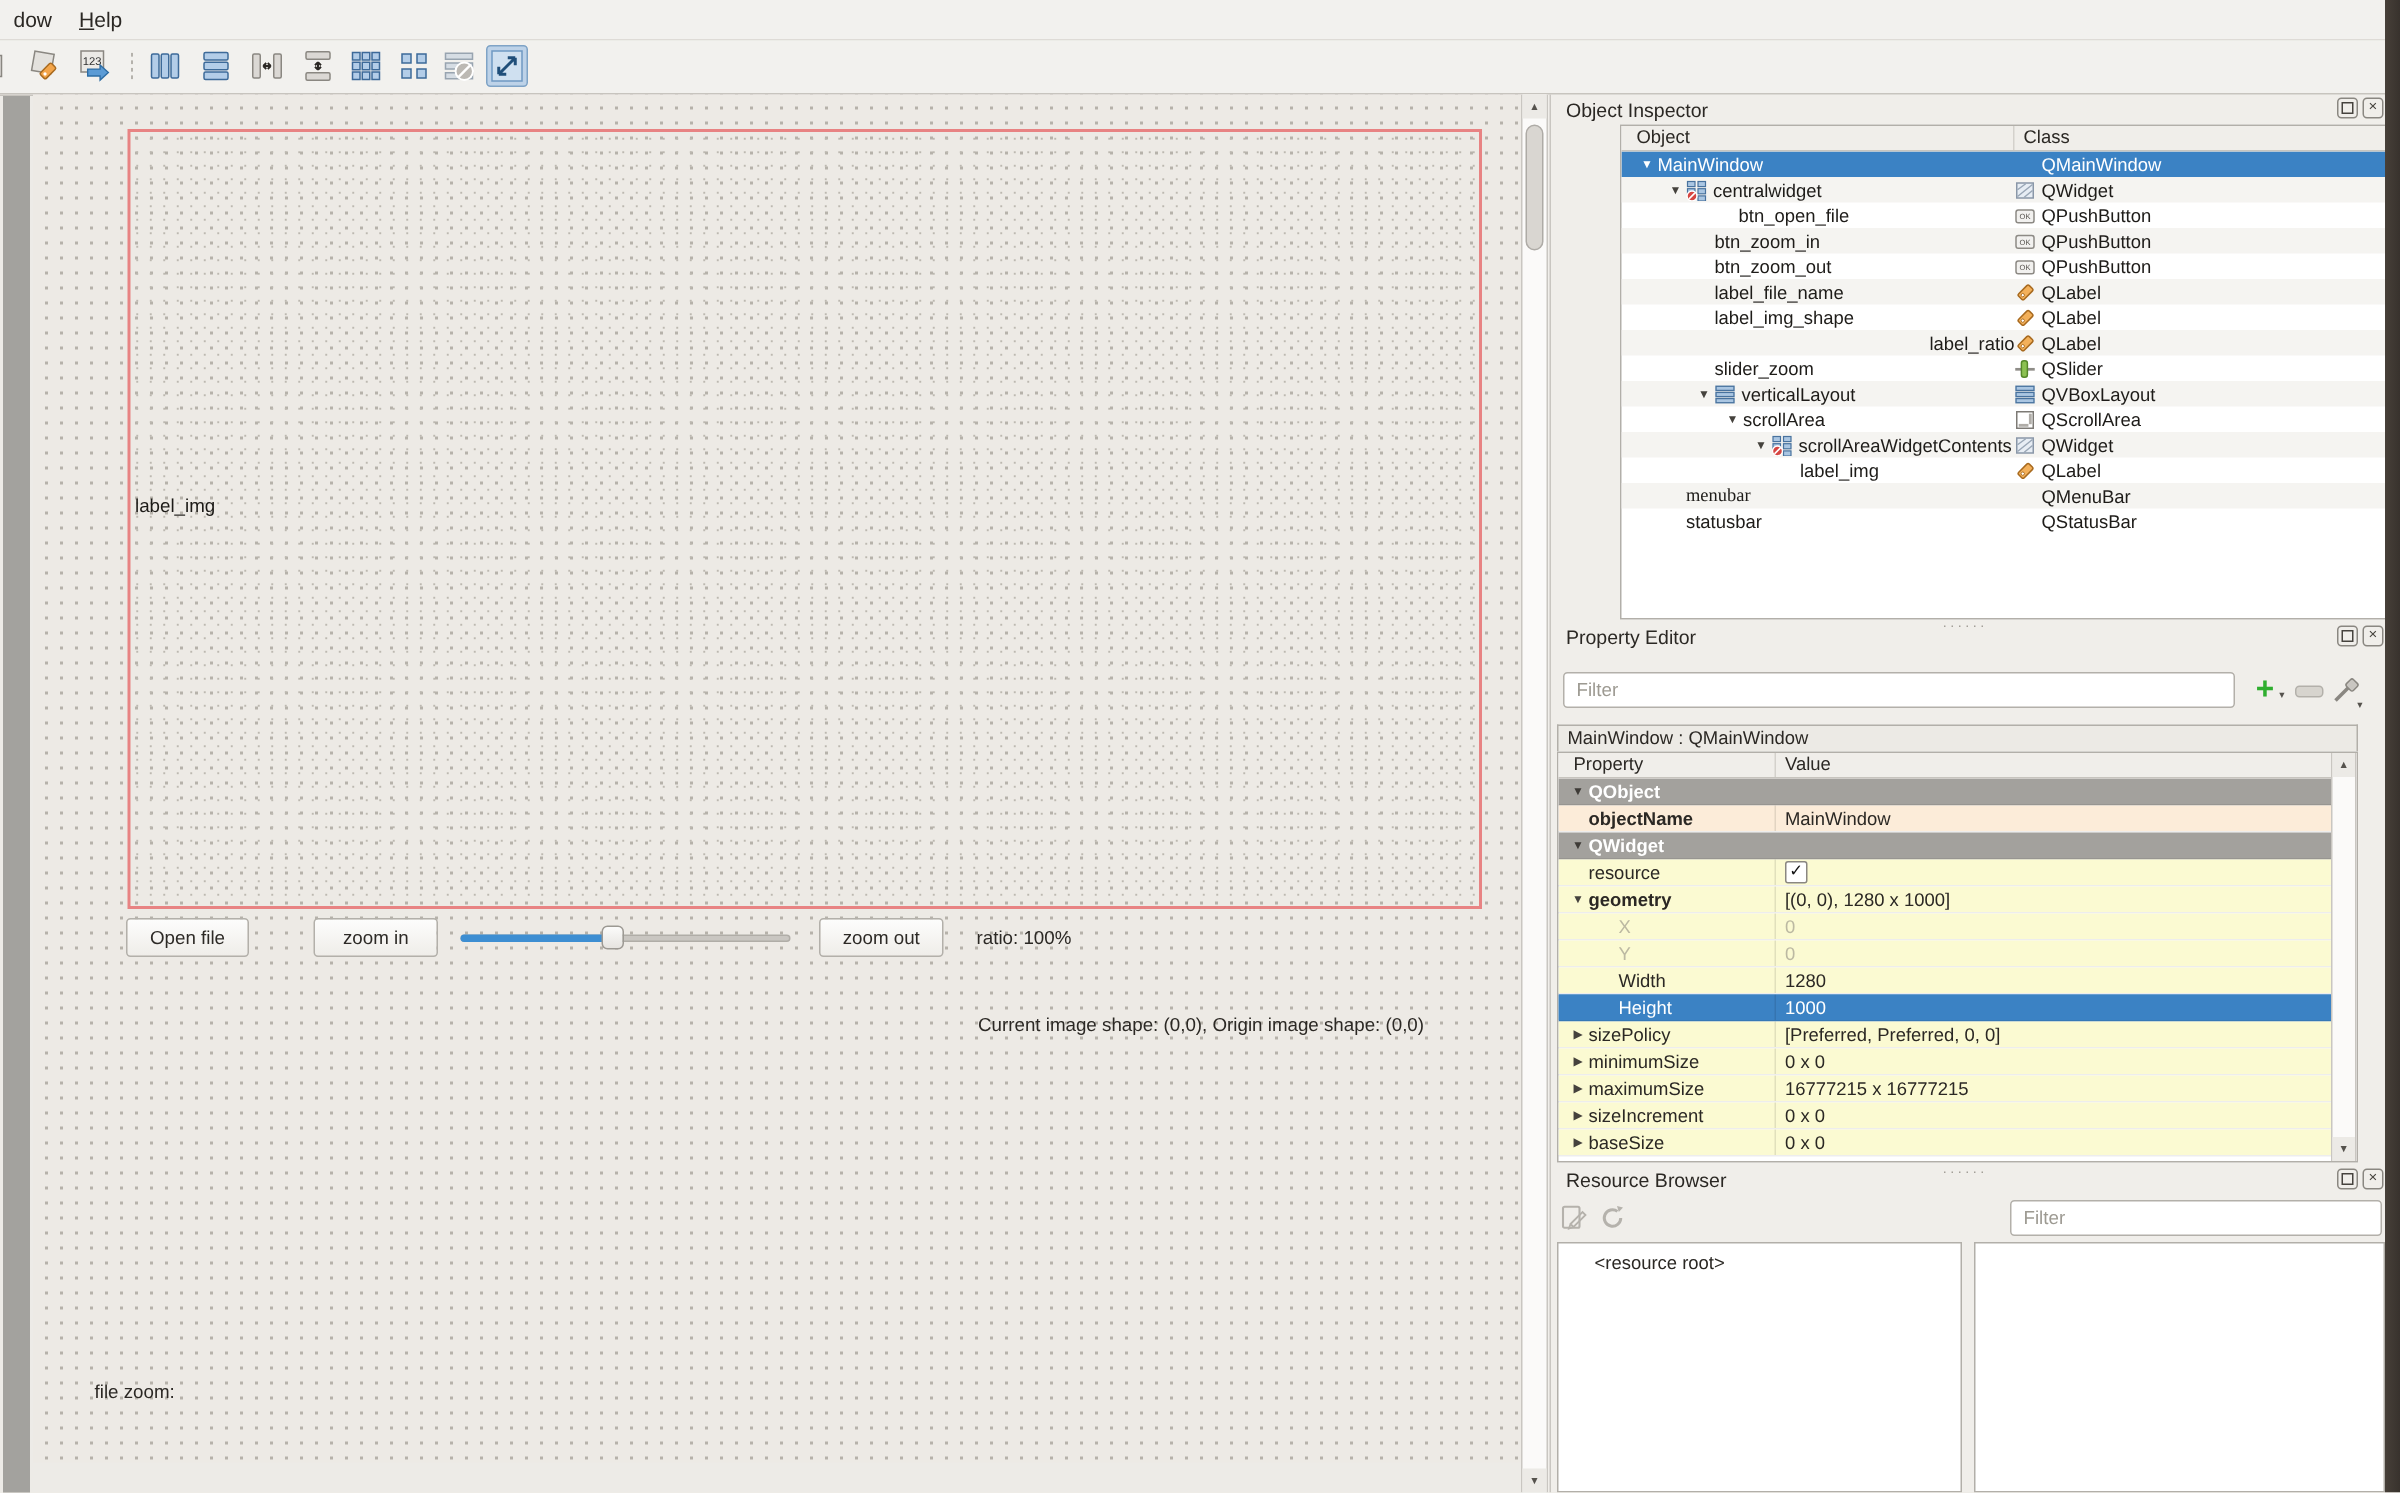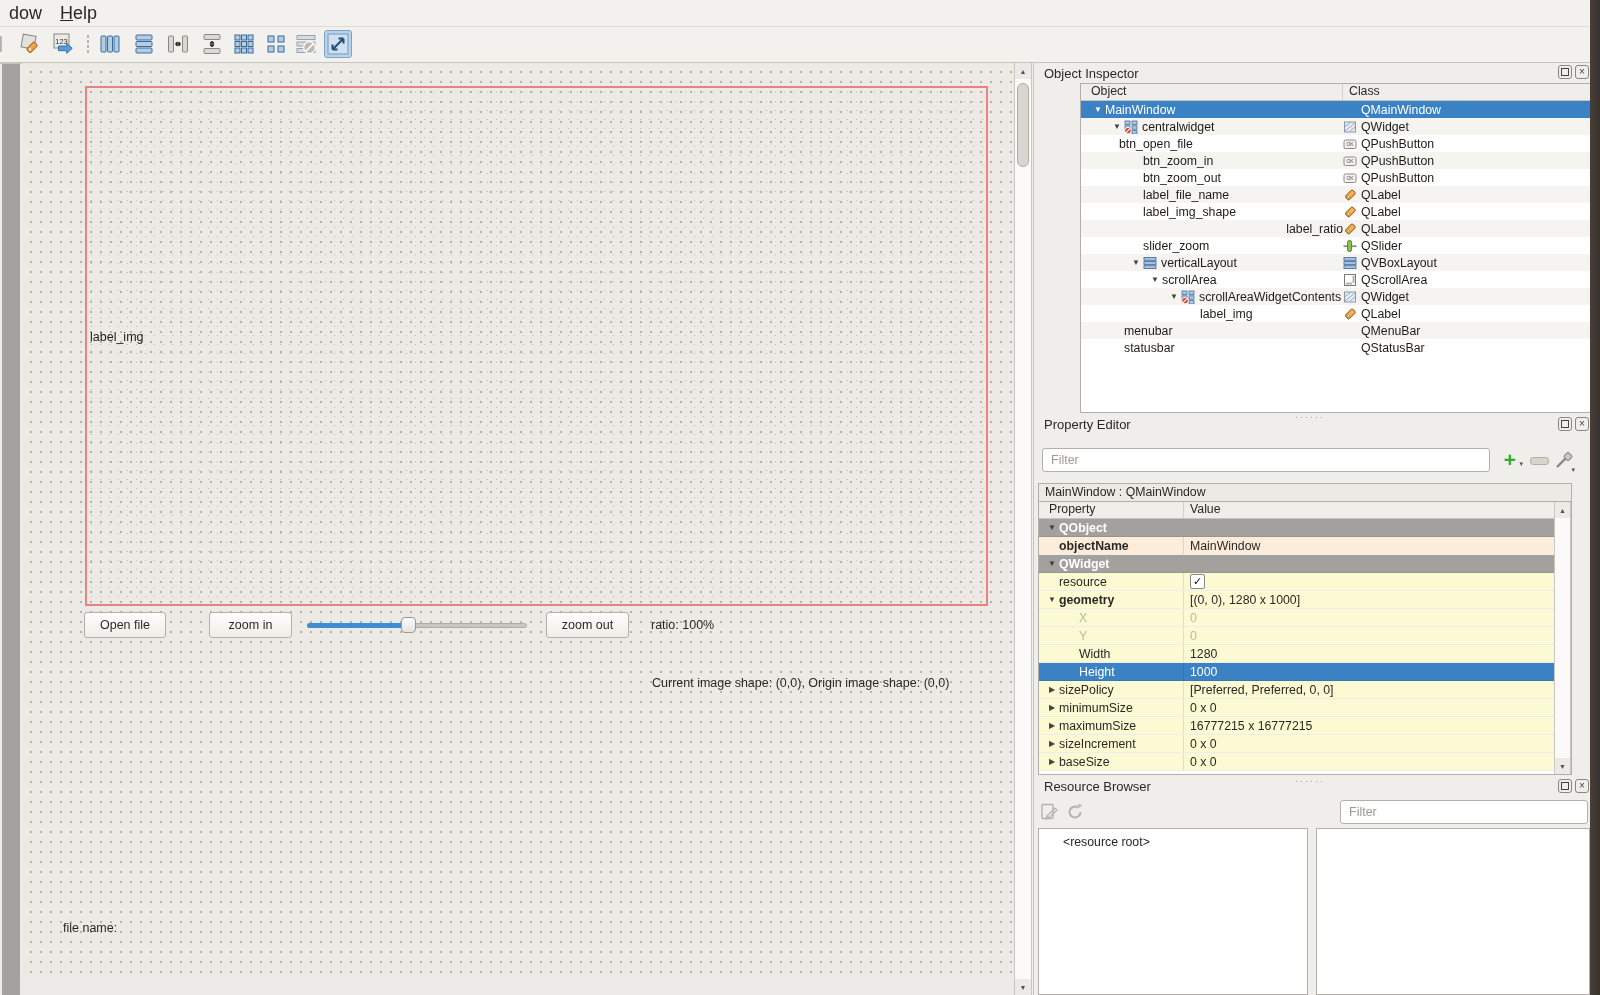--- a/index.html
+++ b/index.html
@@ -2,21 +2,21 @@
 <html><head>
 <meta charset="utf-8">
 <style>
   html,body{margin:0;padding:0}
   body{width:1600px;height:995px;position:relative;overflow:hidden;
        background:#f0eeea;font-family:"Liberation Sans","DejaVu Sans",sans-serif;
        color:#2b2824;-webkit-font-smoothing:antialiased}
   .abs{position:absolute}
   
   #menubar{left:0;top:0;width:1590px;height:26px;background:#f2f1ee;border-bottom:1px solid #dedbd6}
-  .menu-item{display:inline-block;font-size:18px;line-height:26px;padding:0 9px;color:#2b2824}
+  .menu-item{display:inline-block;font-size:14px;line-height:26px;padding:0 9px;color:#2b2824}
   #mi-help::first-letter{text-decoration:underline}
   #toolbar{left:0;top:27px;width:1590px;height:35px;background:#f2f1ee;border-bottom:1px solid #c7c4be}
   .tb-btn{position:absolute;top:3px;width:28px;height:28px;border-radius:3px;
           display:flex;align-items:center;justify-content:center;overflow:hidden}
   .tb-btn.active{background:#bdd2e8;border:1px solid #7fa3c6;box-sizing:border-box}
   .tb-sep{position:absolute;top:7px;width:4px;height:20px;
           background-image:radial-gradient(#b5b2ac 1px,transparent 1px);background-size:4px 5px}
   
   #mdi{left:0;top:63px;width:1014px;height:932px;background:#edebe7;border-top:1px solid #c7c4be}
   #mdi-strip{left:2px;top:63px;width:18px;height:932px;background:#a3a29e}
@@ -221,21 +221,21 @@
 <div id="btn-open" class="abs qbtn">Open file</div>
 <div id="btn-zin" class="abs qbtn">zoom in</div>
 <div id="slider" class="abs">
   <div class="track"></div>
   <div class="fill" id="slider-fill" style="width: 101px;"></div>
   <div class="handle" id="slider-handle" style="left: 94px;"></div>
 </div>
 <div id="btn-zout" class="abs qbtn">zoom out</div>
 <div id="lbl-ratio" class="abs">ratio: 100%</div>
 <div id="lbl-shape" class="abs">Current image shape: (0,0), Origin image shape: (0,0)</div>
-<div id="lbl-fname" class="abs">file name:</div>
+<div id="lbl-fname" class="abs">file zoom:</div>
 
 <div id="mdi-vscroll" class="abs vscroll">
   <div class="sb-btn" style="top:0">▲</div>
   <div class="sb-thumb" style="top:20px;height:82px"></div>
   <div class="sb-btn" style="bottom:0">▼</div>
 </div>
 <div id="dock-sep" class="abs"></div>
 
 <div class="panel-title" style="left:1044px;top:66px">Object Inspector</div>
 <div class="winbtn" style="left:1558px;top:65px">
@@ -280,21 +280,21 @@
           <span class="islot">
             <svg width="14" height="14" viewBox="0 0 14 14">
               <rect x="1.5" y="2" width="11" height="10" fill="#e7edf4" stroke="#8a97a8"></rect>
               <path d="M2 11 L12 3 M2 6.5 L7.5 2.5 M6.5 11.5 L12 7" stroke="#9aa7b6" fill="none"></path>
             </svg>
           </span>
           <span>QWidget</span>
         </div>
       </div>
       <div class="oi-row">
-        <div class="oi-obj" style="padding-left: 24px;">
+        <div class="oi-obj" style="padding-left: 64px;">
           <span class="tri"></span>
           <span>btn_open_file</span>
         </div>
         <div class="oi-cls">
           <span class="islot">
             <svg width="14" height="14" viewBox="0 0 14 14">
               <rect x="1" y="3" width="12" height="8.5" rx="1.5" fill="#f2f1ef" stroke="#8d8a85"></rect>
               <text x="7" y="9.3" font-size="5" text-anchor="middle" fill="#55524d">OK</text>
             </svg>
           </span>
@@ -479,21 +479,21 @@
               <g transform="rotate(-45 7 7)">
                 <rect x="2.3" y="4.6" width="10" height="5.2" rx="1.2" fill="#f3b05a" stroke="#a86a1f"></rect>
                 <circle cx="4.7" cy="7.2" r="1.1" fill="#fff" stroke="#a86a1f" stroke-width="0.6"></circle>
               </g>
             </svg>
           </span>
           <span>QLabel</span>
         </div>
       </div>
       <div class="oi-row stripe">
-        <div class="oi-obj" style="padding-left: 29px;">
+        <div class="oi-obj" style="padding-left: 29px; font-family: Liberation Serif, serif;">
           <span class="tri"></span>
           <span>menubar</span>
         </div>
         <div class="oi-cls">
           <span class="islot"></span>
           <span>QMenuBar</span>
         </div>
       </div>
       <div class="oi-row">
         <div class="oi-obj" style="padding-left: 29px;">

